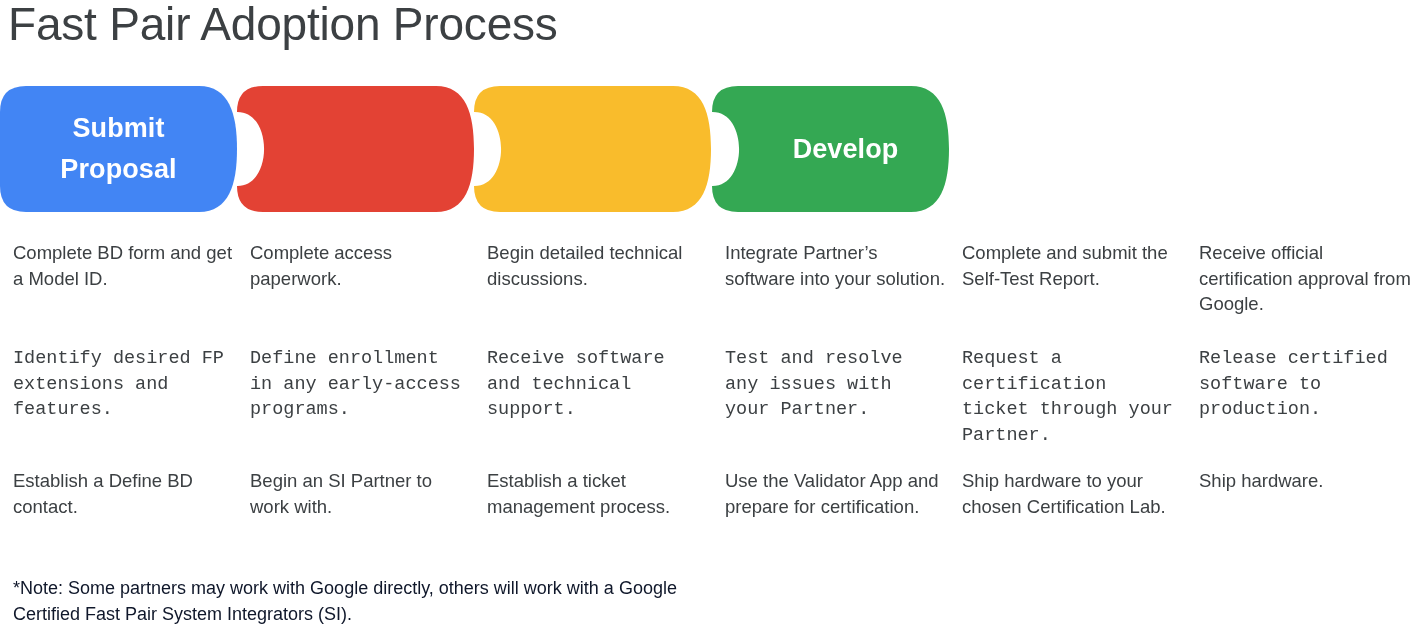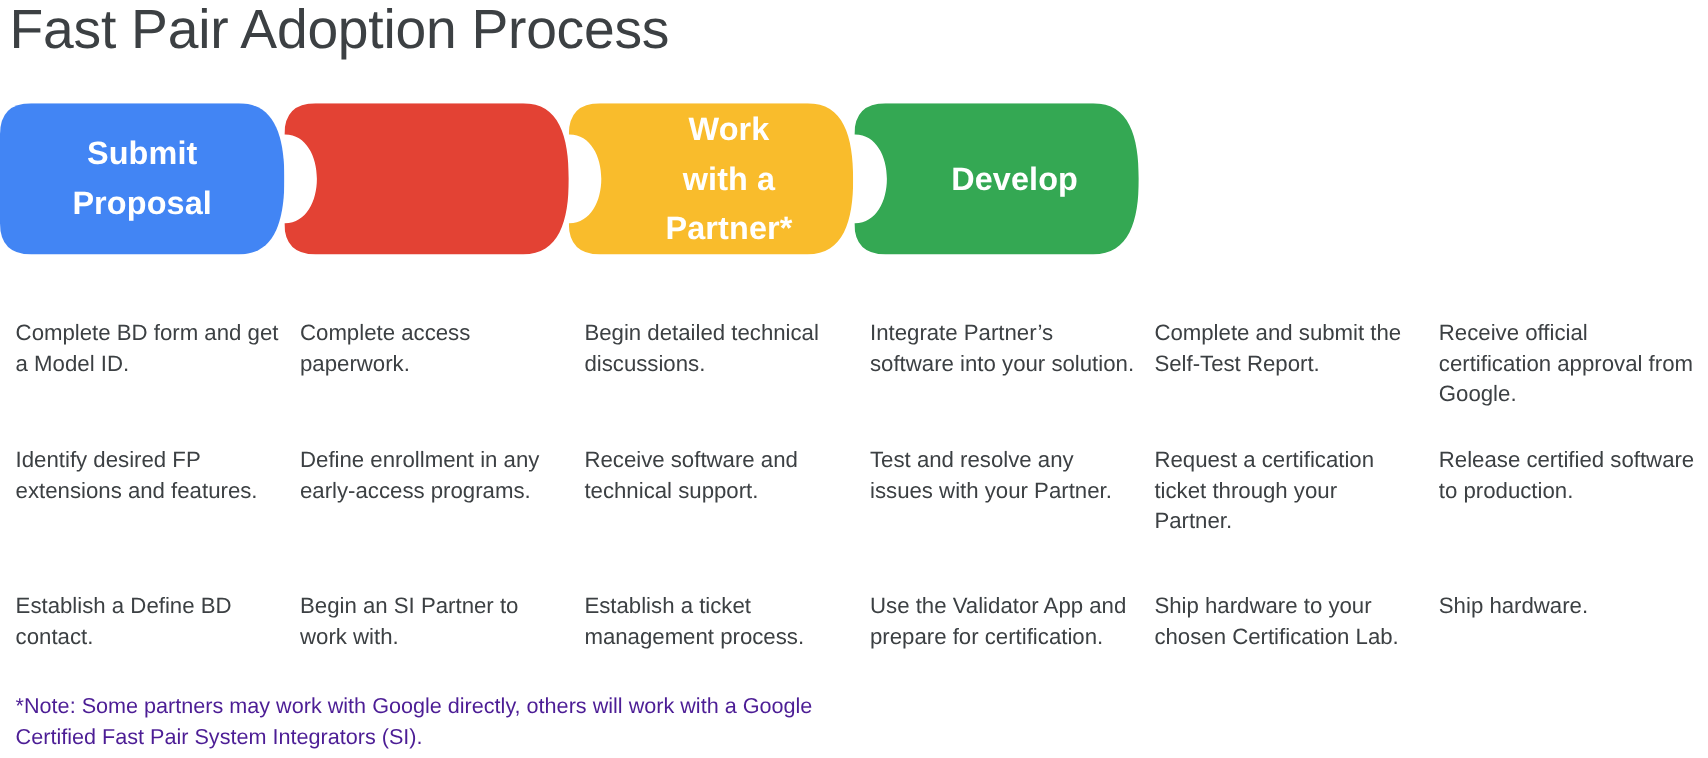--- a/index.html
+++ b/index.html
@@ -69,49 +69,48 @@
     letter-spacing: 0.1px;
   }
 
   
   #columns {
     position: absolute;
     left: 0;
     top: 240px;
     width: 1423px;
     height: 320px;
-    margin-top: 24px;
   }
   .column {
     position: absolute;
     top: 0;
     width: 222px;
   }
   .col-item {
     font-size: 18.5px;
     line-height: 25.5px;
     color: #3c4043;
     font-weight: 400;
     position: absolute;
     left: 0;
     width: 100%;
   }
   .row-0 { top: 0px; }
-  .row-1 { top: 106px; }
+  .row-1 { top: 106px; font-family: Liberation Mono, monospace; }
   .row-2 { top: 228px; }
 
   
   #footnote {
     position: absolute;
     left: 13px;
     top: 576px;
     width: 700px;
     font-size: 18px;
     line-height: 25.5px;
-    color: #4c1d95;
+    color: #0f172a;
     font-weight: 400;
   }
 </style>
 </head>
 <body>
 
 <div id="page-title">Fast Pair Adoption Process</div>
 
 <div id="chevron-band">
   <div class="chevron" style="left: 0px; width: 237px;">
@@ -123,23 +122,20 @@
   </div>
   <div class="chevron" style="left: 237px; width: 237px;">
       <svg viewBox="0 0 237 126" preserveAspectRatio="none">
         <path d="M 26 0 L 199 0 C 229 0 237 27.72 237 63 C 237 98.28 229 126 199 126 L 26 126 Q 0 126 0 100 C 36.1 100.80000000000001 36.1 25.200000000000003 0 26 Q 0 0 26 0 Z" fill="#E34234"></path>
       </svg>
   </div>
   <div class="chevron" style="left: 474px; width: 237px;">
       <svg viewBox="0 0 237 126" preserveAspectRatio="none">
         <path d="M 26 0 L 199 0 C 229 0 237 27.72 237 63 C 237 98.28 229 126 199 126 L 26 126 Q 0 126 0 100 C 36.1 100.80000000000001 36.1 25.200000000000003 0 26 Q 0 0 26 0 Z" fill="#F9BC2C"></path>
       </svg>
-    <span class="chevron-label">Work
-with a
-Partner*</span>
   </div>
   <div class="chevron" style="left: 712px; width: 237px; align-items: center;">
       <svg viewBox="0 0 237 126" preserveAspectRatio="none">
         <path d="M 26 0 L 199 0 C 229 0 237 27.72 237 63 C 237 98.28 229 126 199 126 L 26 126 Q 0 126 0 100 C 36.1 100.80000000000001 36.1 25.200000000000003 0 26 Q 0 0 26 0 Z" fill="#34A853"></path>
       </svg>
     <span class="chevron-label">Develop</span>
   </div>
 </div>
 
 <div id="columns">

